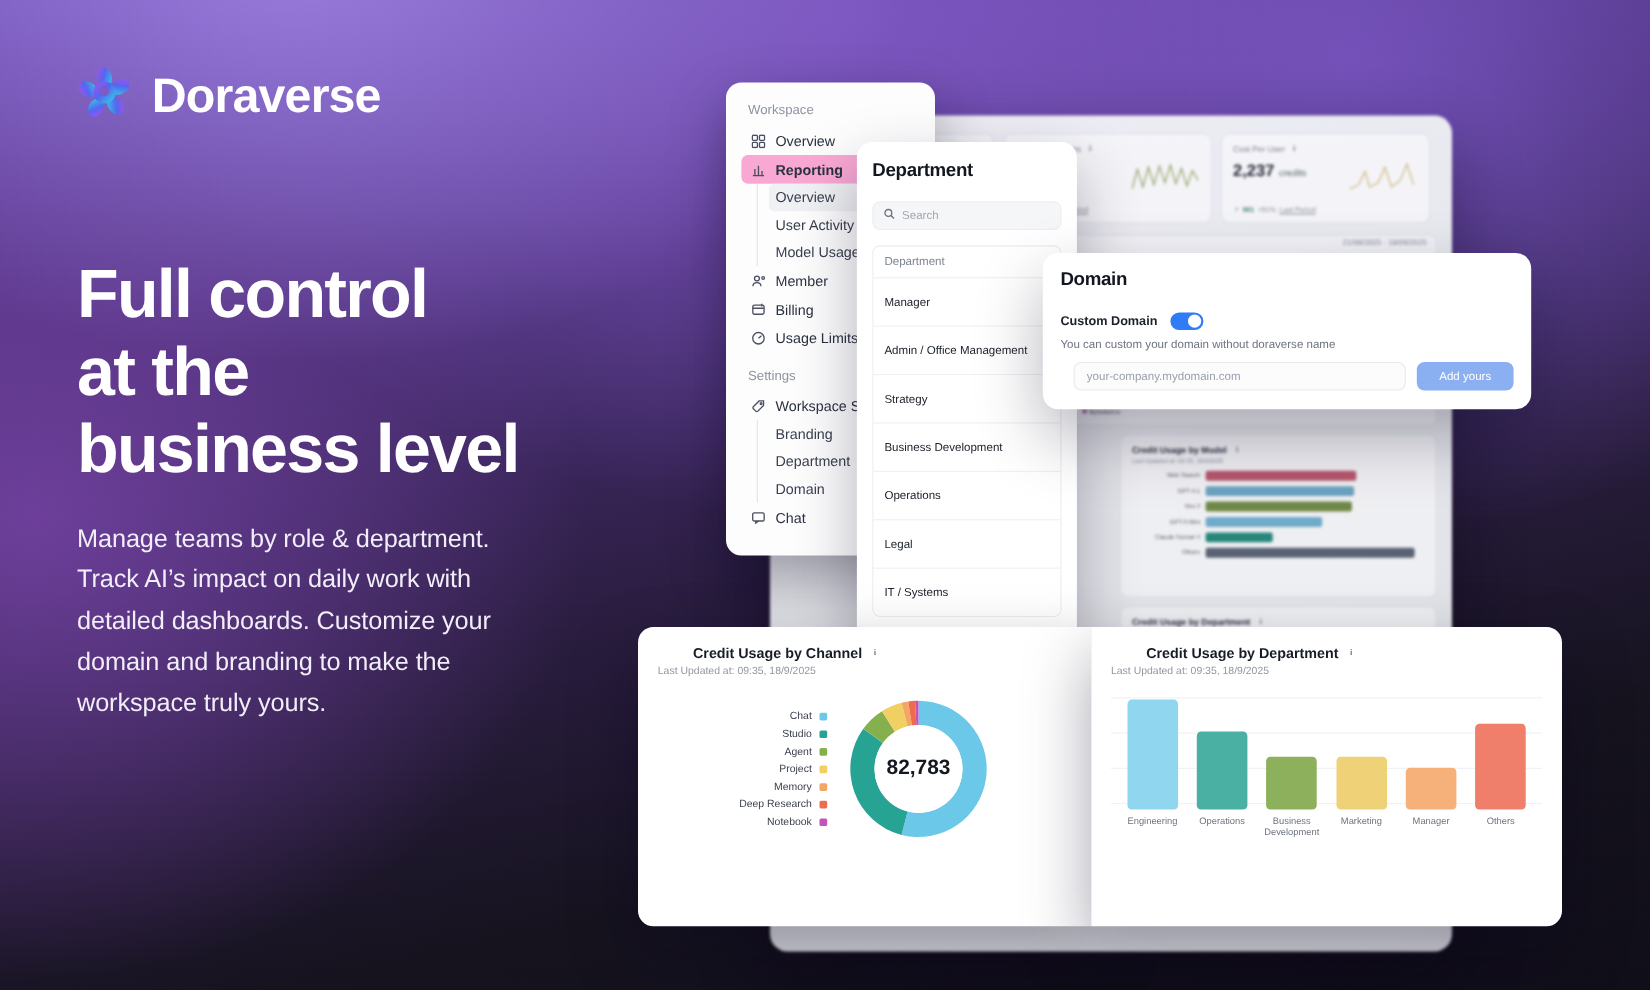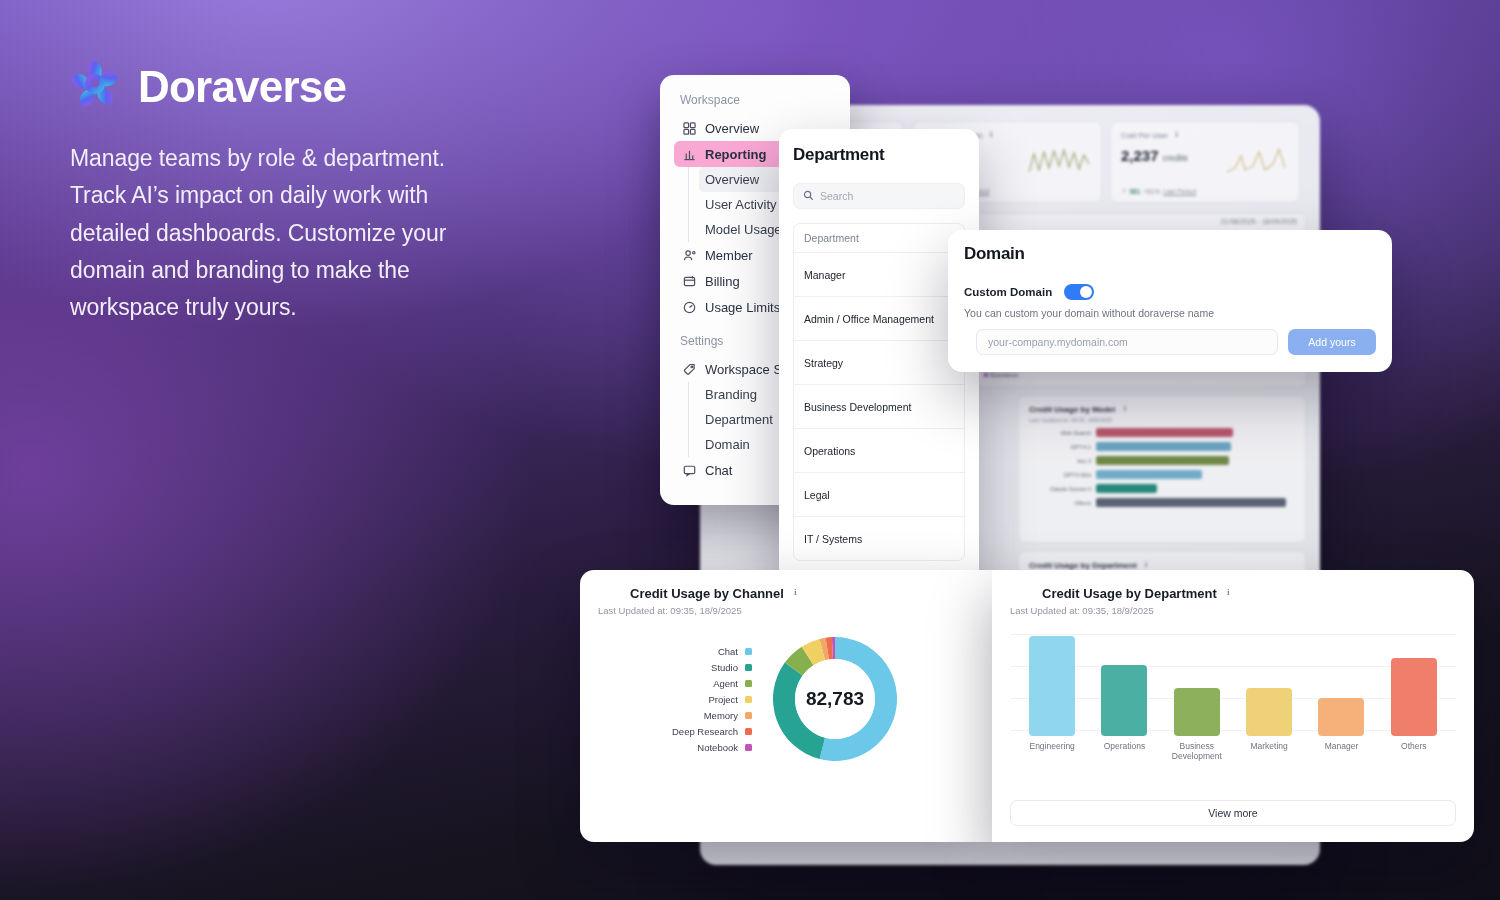--- a/index.html
+++ b/index.html
@@ -174,21 +174,21 @@
     font-size: 10.5px; font-weight: 500;
   }
 
   
   #channel-card {
     position: absolute; left: 580px; top: 570px; width: 412px; height: 272px;
     background: #fff; border-radius: 14px 0 0 14px;
     box-shadow: 0 26px 60px rgba(10,5,30,.36); padding: 16px 18px; z-index: 20;
   }
   #dept-chart-card {
-    position: absolute; left: 992px; top: 570px; width: 482px; height: 272px;
+    position: absolute; left: 992px; top: 570px; width: 428px; height: 272px;
     background: #fff; border-radius: 0 14px 14px 0;
     box-shadow: 0 26px 60px rgba(10,5,30,.36); padding: 16px 18px; z-index: 20;
   }
   .c-title { font-size: 13px; font-weight: 700; color: #171c26; display: flex; align-items: center; gap: 6px; margin-left: 32px; }
   .c-sub { font-size: 9.5px; color: #9196a2; margin-top: 4px; }
 
   .info-i {
     width: 11px; height: 11px; border-radius: 50%; border: 1px solid #6f7embed;
     border-color: #7b808c; color: #7b808c; font-size: 8px; line-height: 9px;
     text-align: center; font-weight: 700; font-family: "Liberation Serif", serif;
@@ -246,20 +246,23 @@
           <ellipse cx="17" cy="38" rx="6.5" ry="9" transform="rotate(-150 17 38)"></ellipse>
           <ellipse cx="10" cy="21" rx="6.5" ry="9" transform="rotate(-62 10 21)"></ellipse>
           <circle cx="25" cy="24" r="10"></circle>
         </g>
         <circle cx="25" cy="23" r="4.4" fill="#7e5ac6"></circle>
       </svg>
     </span>
     <div class="brand-name">Doraverse</div>
   </div>
 
+  <div class="headline">Full control
+at the
+business level</div>
   <div class="subcopy">Manage teams by role &amp; department. Track AI’s impact on daily work with detailed dashboards. Customize your domain and branding to make the workspace truly yours.</div>
 </div>
 
 <div id="dash-back">
   <div class="stat-row">
     <div class="stat-card">
       <div class="stat-title">
           <span>...es</span>
           <span class="info-i">i</span>
         </div>
@@ -705,14 +708,13 @@
           <div class="bar" style="height: 38px; background: rgb(246, 176, 122);"></div>
           <div class="bar-lab" style="position: absolute; top: calc(100% + 5px);">Manager</div>
         </div>
         <div class="bar-col" style="position: relative;">
           <div class="bar" style="height: 78px; background: rgb(239, 126, 106);"></div>
           <div class="bar-lab" style="position: absolute; top: calc(100% + 5px);">Others</div>
         </div>
       </div>
   </div>
 
-  <div class="viewmore">View more</div>
 </div>
 
 </body></html>

